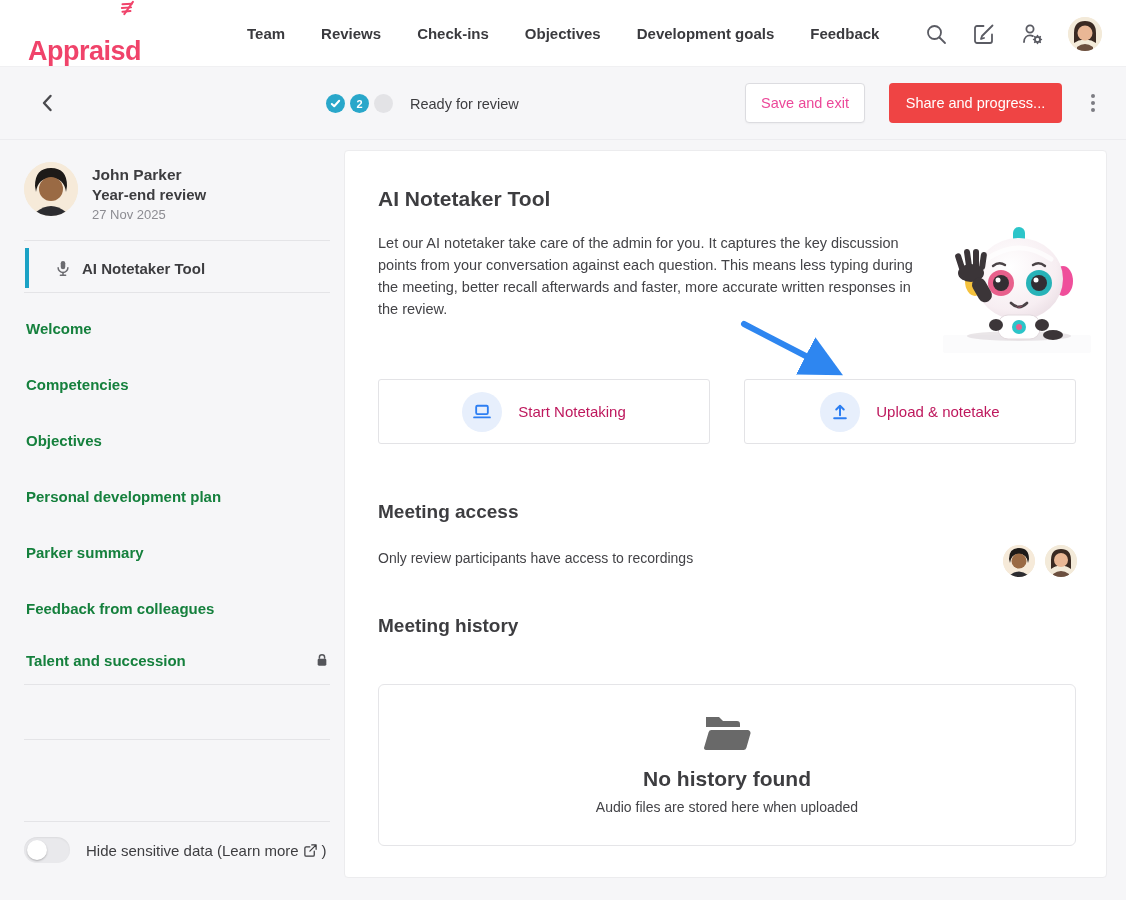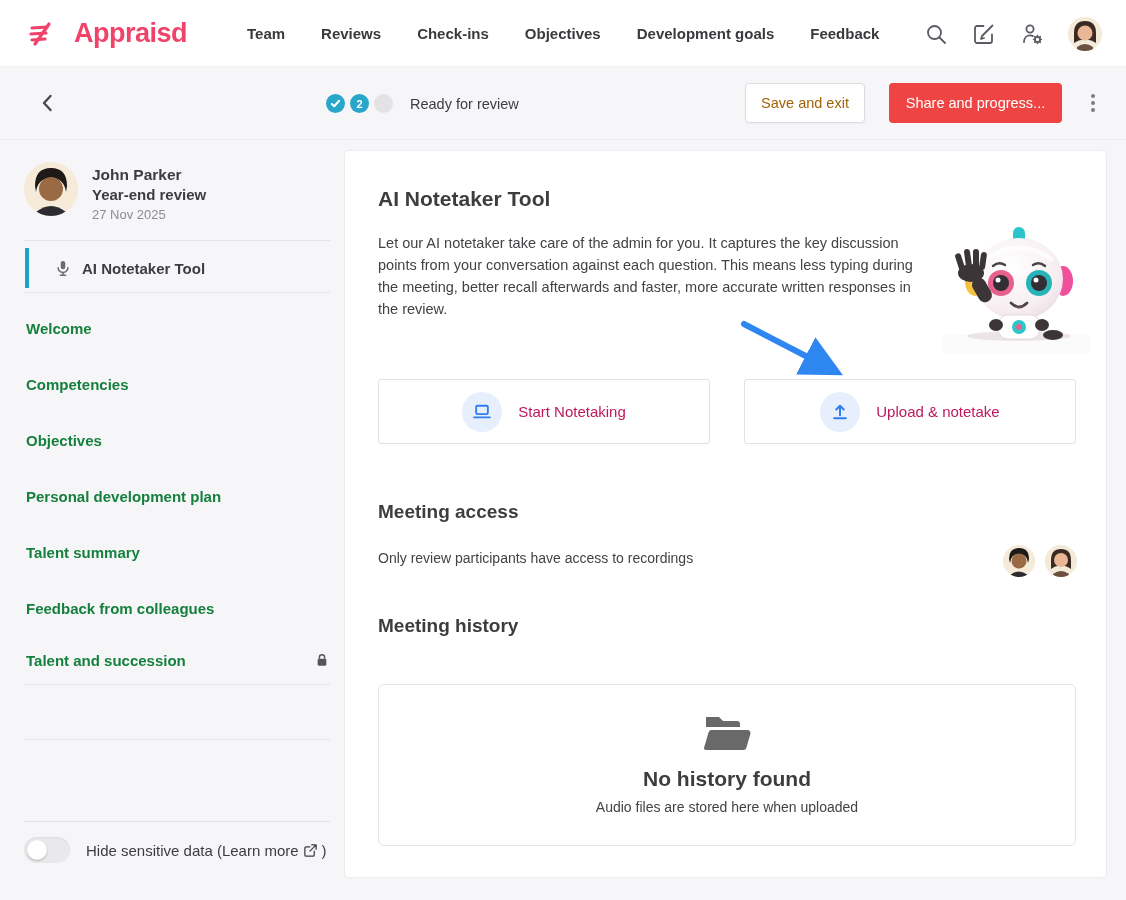--- a/index.html
+++ b/index.html
@@ -2,39 +2,39 @@
 <html><head>
 <meta charset="utf-8">
 <style>
   * { margin:0; padding:0; box-sizing:border-box; }
   html,body { background:#e9e9ec; }
   body { font-family:"Liberation Sans", sans-serif; color:#3d3d40; }
   #screen { position:relative; width:1126px; height:900px; background:#f6f6f8; overflow:hidden; margin:0 auto; }
 
   
   .navbar { position:absolute; left:0; top:0; width:1126px; height:67px; background:#ffffff; border-bottom:1px solid #f0f0f2; }
-  .logo { position:absolute; left:28px; top:0; height:67px; display:flex; align-items:center; gap:20px; cursor:pointer; }
+  .logo { position:absolute; left:28px; top:0; height:67px; display:flex; align-items:flex-end; gap:20px; cursor:pointer;flex-direction:column; }
   .logo-word { font-size:27px; font-weight:bold; color:#f0436a; letter-spacing:-0.5px; }
   .nav-items { position:absolute; left:247px; top:0; height:67px; display:flex; align-items:center; gap:36px; }
   .nav-item { font-size:15px; font-weight:bold; color:#3a3a3e; cursor:pointer; white-space:nowrap; }
   .nav-icons { position:absolute; right:24px; top:0; height:67px; display:flex; align-items:center; gap:24px; }
   .nav-icon { width:24px; height:24px; cursor:pointer; color:#5a5b63; }
   .avatar { border-radius:50%; overflow:hidden; background:#f3ead9; flex:0 0 auto; cursor:pointer; }
 
   
   .subheader { position:absolute; left:0; top:67px; width:1126px; height:73px; background:#f6f6f8; border-bottom:1px solid #ececef; }
   .back-btn { position:absolute; left:36px; top:24px; width:24px; height:24px; color:#4a4a4e; cursor:pointer; }
   .progress { position:absolute; left:326px; top:0; height:73px; display:flex; align-items:center; gap:5px; }
   .dot { width:19px; height:19px; border-radius:50%; display:flex; align-items:center; justify-content:center; }
   .dot-done { background:#29a7ca; color:#fff; }
   .dot-current { background:#29a7ca; color:#fff; font-size:11px; font-weight:bold; }
   .dot-todo { background:#e3e3e6; }
   .status-text { margin-left:12px; font-size:14.5px; color:#3d3d40; }
   .btn { display:flex; align-items:center; justify-content:center; border-radius:4px; font-size:14.5px; cursor:pointer; }
-  .btn-secondary { position:absolute; right:261px; top:16px; width:120px; height:40px; background:#ffffff; border:1px solid #dcdce0; color:#a16207; box-shadow:0 1px 2px rgba(0,0,0,0.04); }
+  .btn-secondary { position:absolute; right:261px; top:16px; width:120px; height:40px; background:#ffffff; border:1px solid #dcdce0; color:#ec4899; box-shadow:0 1px 2px rgba(0,0,0,0.04); }
   .btn-primary { position:absolute; right:64px; top:16px; width:173px; height:40px; background:#ef4444; color:#ffffff; border:none; }
   .kebab { position:absolute; right:26px; top:24px; width:14px; height:24px; display:flex; flex-direction:column; align-items:center; justify-content:center; gap:3px; cursor:pointer; }
   .kebab i { width:4px; height:4px; border-radius:50%; background:#7c7c83; }
 
   
   .sidebar { position:absolute; left:0; top:140px; width:344px; height:760px; }
   .divider { position:absolute; left:24px; width:306px; height:1px; background:#e4e4e7; }
   .profile { position:absolute; left:24px; top:22px; display:flex; gap:14px; }
   .profile-texts { padding-top:3px; }
   .profile-name { font-size:15.5px; font-weight:bold; line-height:20px; }
@@ -182,21 +182,21 @@
     <div class="side-item" style="top:233px">
         <span>Competencies</span>
       </div>
     <div class="side-item" style="top:289px">
         <span>Objectives</span>
       </div>
     <div class="side-item" style="top:345px">
         <span>Personal development plan</span>
       </div>
     <div class="side-item" style="top:401px">
-        <span>Talent summary</span>
+        <span>Parker summary</span>
       </div>
     <div class="side-item" style="top:457px">
         <span>Feedback from colleagues</span>
       </div>
     <div class="side-item" style="top:509px">
       <span>Talent and succession</span>
       <svg class="lock" viewBox="0 0 24 24" fill="currentColor">
         <path d="M7 10 V8 a5 5 0 0 1 10 0 v2 h-2.2 V8 a2.8 2.8 0 0 0 -5.6 0 v2 Z"></path>
         <rect x="5.5" y="10" width="13" height="10.5" rx="2"></rect>
       </svg>

